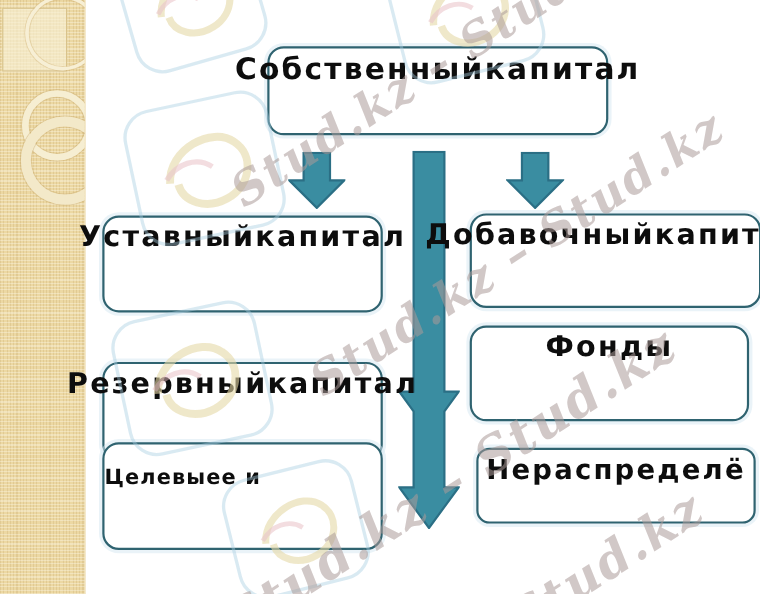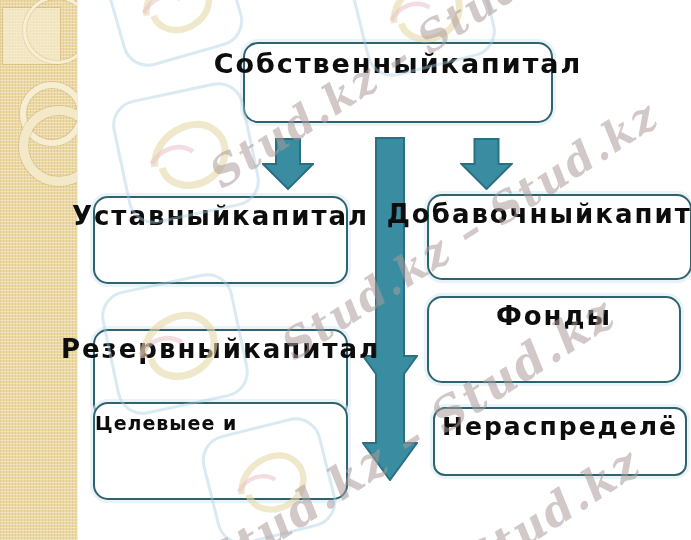--- a/index.html
+++ b/index.html
@@ -58,21 +58,21 @@
     display:flex;flex-direction:row;align-items:flex-start;justify-content:center;
     text-align:center;color:#0d0d0d;font-weight:700;letter-spacing:2px;
   }
   .node .line{white-space:nowrap;}
   .node-title {left:243px;top:42px; width:310px;height:81px;font-size:27px;line-height:39px;}
   .node-r1c1  {left:93px; top:196px;width:255px;height:88px;font-size:26px;line-height:37px;}
   .node-r1c2  {left:427px;top:194px;width:265px;height:86px;font-size:26px;line-height:37px;}
   .node-r2c1  {left:93px; top:297px;width:255px;height:90px;font-size:26px;line-height:37px;margin-top:32px;}
   .node-r2c2  {left:427px;top:296px;width:254px;height:87px;font-size:26px;line-height:37px;}
   .node-r3c1  {left:93px; top:402px;width:255px;height:98px;font-size:19px;line-height:25px;
-               justify-content:flex-start;padding-top:7px;letter-spacing:1px;overflow:visible;}
+               justify-content:flex-start;padding-top:18px;letter-spacing:1px;overflow:visible;}
   .node-r3c2  {left:433px;top:407px;width:254px;height:69px;font-size:25px;line-height:36px;border-radius:12px;}
   
   .arrow{position:absolute;z-index:4;pointer-events:none;}
   .arrow-left  {left:262px;top:138px;}
   .arrow-right {left:460px;top:138px;}
   .arrow-center{left:362px;top:137px;z-index:3;}
 </style>
 </head>
 <body>
 

